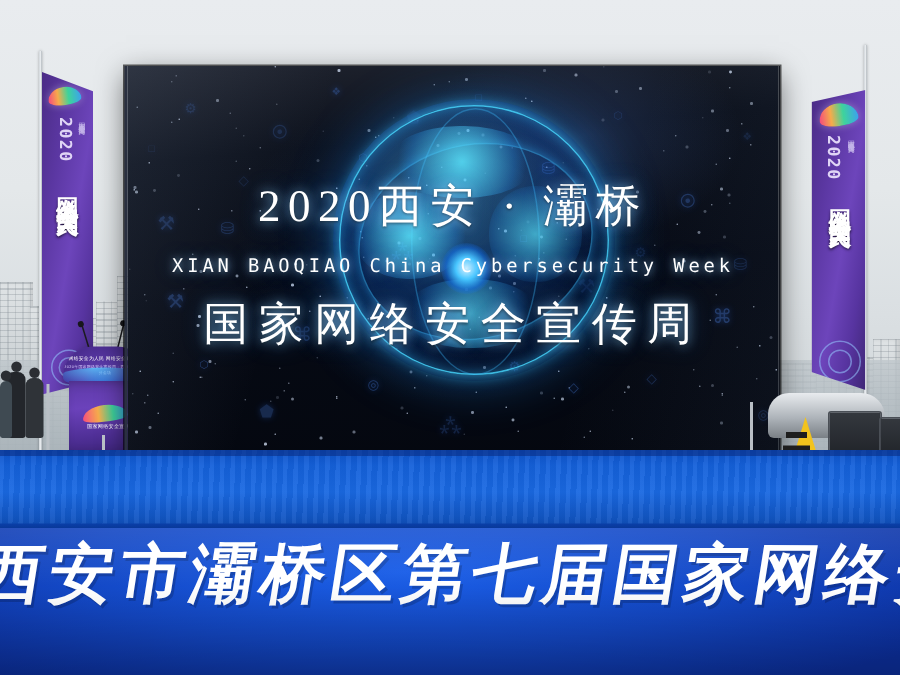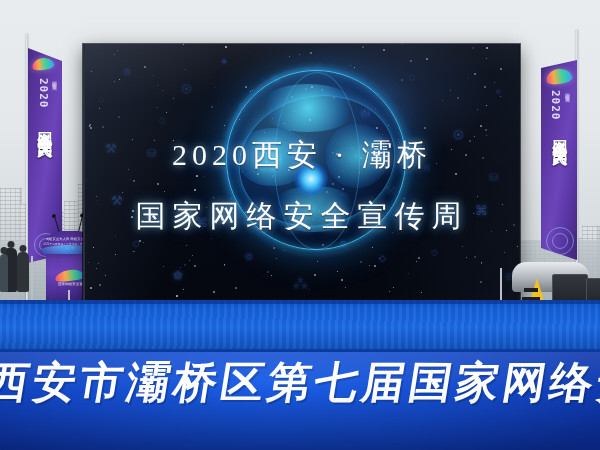--- a/index.html
+++ b/index.html
@@ -51,21 +51,21 @@
        background:radial-gradient(circle,rgba(90,230,255,.85),rgba(40,150,240,.25) 65%,rgba(0,0,0,0) 80%);
        filter:blur(.4px);}
   .hotspot{position:absolute;border-radius:50%;
        background:radial-gradient(circle,#d8f4ff 0%,#47c8ff 30%,rgba(20,110,230,.55) 58%,rgba(0,0,0,0) 75%);}
 
   
   .led-text{position:absolute;left:0;right:0;text-align:center;color:#fff;
        font-family:"Liberation Serif","DejaVu Serif",serif;
        text-shadow:0 0 7px rgba(150,215,255,.75),0 0 16px rgba(60,150,255,.45),0 1px 2px rgba(0,0,0,.7);
        white-space:nowrap;}
-  #line1{top:91px;font-size:30px;letter-spacing:5px;font-weight:500;}
+  #line1{top:73px;font-size:30px;letter-spacing:5px;font-weight:500;}
   #line2{top:125px;font-size:12.5px;letter-spacing:2.6px;
        font-family:"DejaVu Sans Mono","Liberation Mono",monospace;font-weight:400;
        text-shadow:0 0 6px rgba(160,220,255,.8),0 0 14px rgba(60,150,255,.4);}
   #line3{top:152px;font-size:30px;letter-spacing:7px;font-weight:500;}
 
   
   #stage{position:absolute;left:0;top:300px;width:600px;height:58px;
      background:linear-gradient(180deg,#0d52c8 0%,#1561da 18%,#1a69e2 48%,#1256c4 78%,#0c3fa0 100%);}
   #stage::before{content:"";position:absolute;inset:0;
      background:repeating-linear-gradient(92deg,rgba(255,255,255,.05) 0 3px,rgba(0,0,0,.04) 3px 7px);}
@@ -472,20 +472,21 @@
       <div class="landmass" style="left:38px;top:18px;width:96px;height:48px;"></div>
       <div class="landmass" style="left:14px;top:62px;width:74px;height:58px;"></div>
       <div class="landmass" style="left:104px;top:58px;width:62px;height:64px;opacity:.8;"></div>
       <div class="landmass" style="left:48px;top:120px;width:88px;height:46px;opacity:.75;"></div>
       <div class="hotspot" style="left:72px;top:96px;width:34px;height:34px;"></div>
     </div>
 
     <div class="screen-sheen"></div>
 
     <div class="led-text" id="line1">2020西安 · 灞桥</div>
+    <div class="led-text" id="line2">XIAN BAOQIAO China Cybersecurity Week</div>
     <div class="led-text" id="line3">国家网络安全宣传周</div>
   </div>
 
   <div class="pole" style="left:576px;top:30px;height:290px;"></div>
   <div class="flag" style="left:541px;top:60px;width:36px;height:200px;
               clip-path:polygon(0% 4%, 100% 0%, 100% 100%, 0% 94%);">
     <div class="flag-inner">
       <div class="flag-logo" style="left:5px;top:9px;"></div>
       <div class="flag-2020" style="left:8px;top:30px;">2020</div>
       <div class="flag-sub" style="left:24px;top:30px;">国家网络安全宣传周</div>

